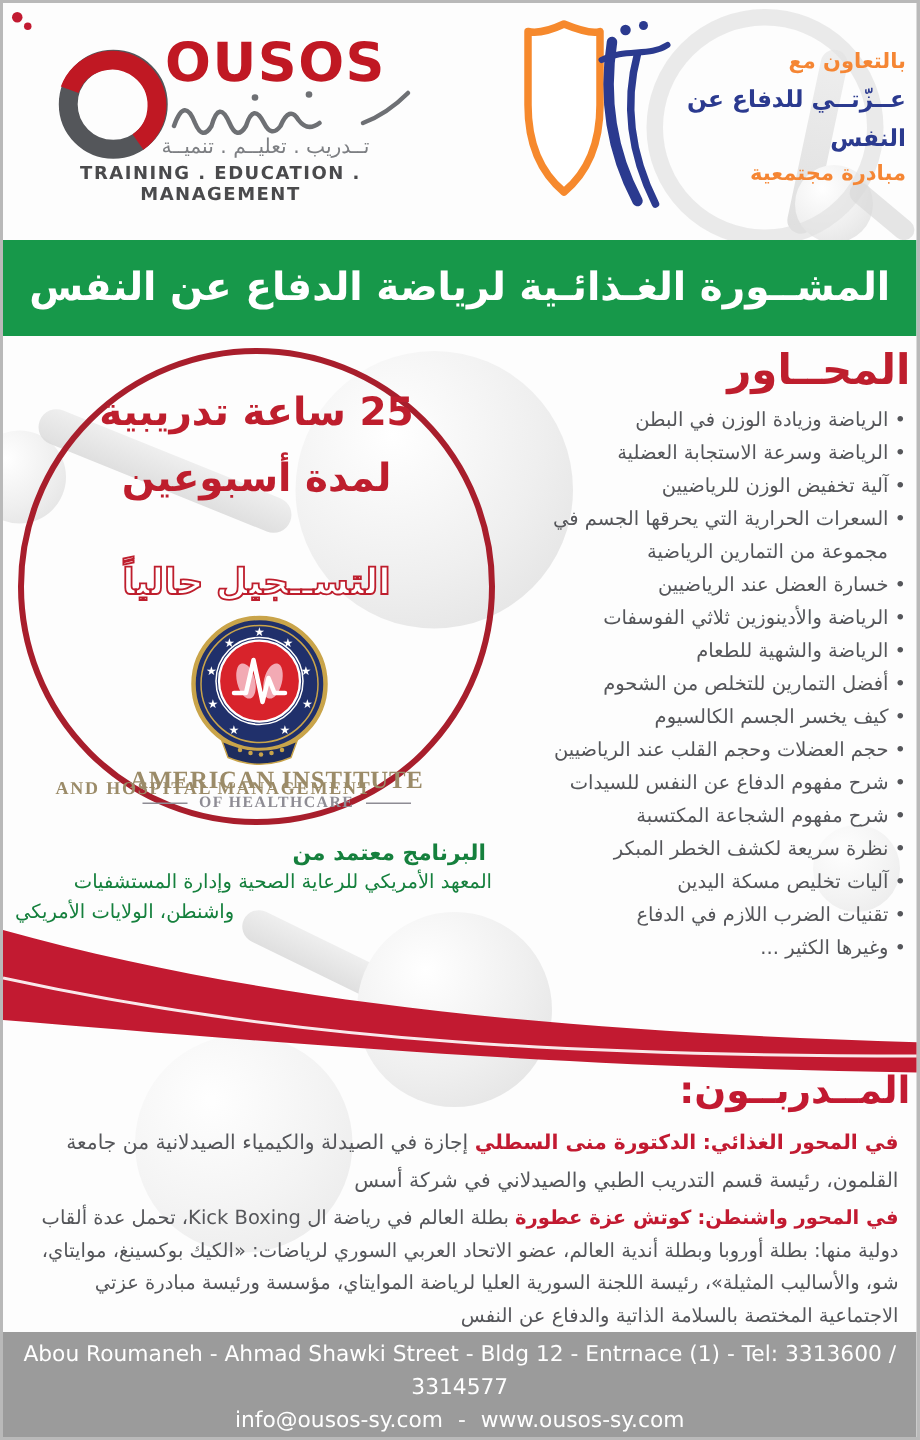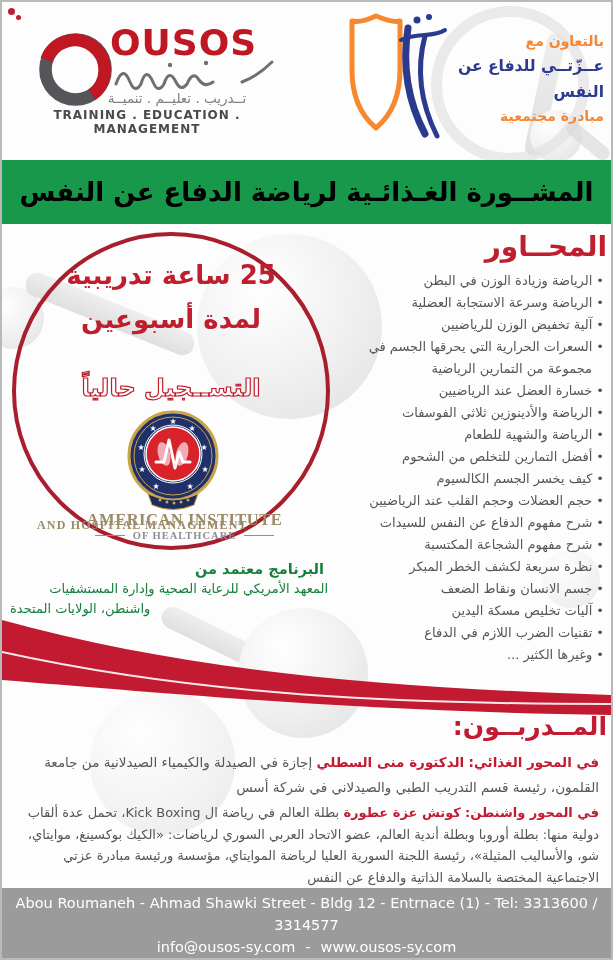--- a/index.html
+++ b/index.html
@@ -18,21 +18,21 @@
   
   .ousos-name{font-size:36px;font-weight:700;color:#c01823;letter-spacing:1px;z-index:2;}
   .tagline-ar{font-size:13.5px;color:#7d7f83;text-align:center;direction:rtl;z-index:2;}
   .tagline-en{font-size:12px;font-weight:700;color:#4a4a4c;letter-spacing:1px;text-align:center;z-index:2;}
   .collab{width:178px;text-align:right;direction:rtl;z-index:2;}
   .collab .c1,.collab .c3{color:#f58634;font-weight:700;font-size:14px;line-height:23px;}
   .collab .c2{color:#2b3a8f;font-weight:700;font-size:15.5px;line-height:26px;}
   
   .title-bar{
     left:0;top:158px;width:609px;height:64px;background:#17984a;
-    color:#000000;font-weight:700;font-size:26px;line-height:64px;
+    color:#ffffff;font-weight:700;font-size:26px;line-height:64px;
     text-align:center;direction:rtl;z-index:1;
   }
   
   .red-ring{left:10px;top:230px;width:318px;height:318px;border:4px solid #a81e2c;border-radius:50%;box-sizing:border-box;background:transparent;z-index:1;}
   .duration{width:278px;left:30px;text-align:center;color:#be1e2d;font-weight:700;font-size:26px;direction:rtl;z-index:2;}
   .registration{
     width:278px;left:30px;top:372px;text-align:center;direction:rtl;z-index:2;
     font-size:24px;font-weight:700;color:#ffffff;-webkit-text-stroke:1.2px #be1e2d;
     letter-spacing:1px;
   }
@@ -146,21 +146,21 @@
   </svg>
   <div class="abs inst-line1">AMERICAN INSTITUTE</div>
   <div class="abs inst-line2">
       <span>OF HEALTHCARE</span>
     </div>
   <div class="abs inst-line3">AND HOSPITAL MANAGEMENT</div>
 
   <div class="abs accr">
     <div class="a1">البرنامج معتمد من</div>
     <div class="a2">المعهد الأمريكي للرعاية الصحية وإدارة المستشفيات</div>
-    <div class="a3">واشنطن، الولايات المتحدة</div>
+    <div class="a3">واشنطن، الولايات الأمريكي</div>
   </div>
 
   <div class="abs topics-title">المحــاور</div>
   <div class="abs topics">
 
       <div class="topic"><span class="bullet">•</span><span>الرياضة وزيادة الوزن في البطن</span></div>
 
       <div class="topic"><span class="bullet">•</span><span>الرياضة وسرعة الاستجابة العضلية</span></div>
 
       <div class="topic"><span class="bullet">•</span><span>آلية تخفيض الوزن للرياضيين</span></div>
@@ -179,21 +179,20 @@
 
       <div class="topic"><span class="bullet">•</span><span>حجم العضلات وحجم القلب عند الرياضيين</span></div>
 
       <div class="topic"><span class="bullet">•</span><span>شرح مفهوم الدفاع عن النفس للسيدات</span></div>
 
       <div class="topic"><span class="bullet">•</span><span>شرح مفهوم الشجاعة المكتسبة</span></div>
 
 
       <div class="topic"><span class="bullet">•</span><span>نظرة سريعة لكشف الخطر المبكر</span></div>
 
-      <div class="topic"><span class="bullet">•</span><span>جسم الانسان ونقاط الضعف</span></div>
 
       <div class="topic"><span class="bullet">•</span><span>آليات تخليص مسكة اليدين</span></div>
 
       <div class="topic"><span class="bullet">•</span><span>تقنيات الضرب اللازم في الدفاع</span></div>
 
       <div class="topic"><span class="bullet">•</span><span>وغيرها الكثير ...</span></div>
     </div>
 
   <svg class="abs swoosh" width="613" height="125" viewBox="0 0 613 125">
     <path d="M0,20 C180,70 380,88 613,95 L613,115 C360,112 150,92 0,80 Z" fill="#c21a31"></path>

